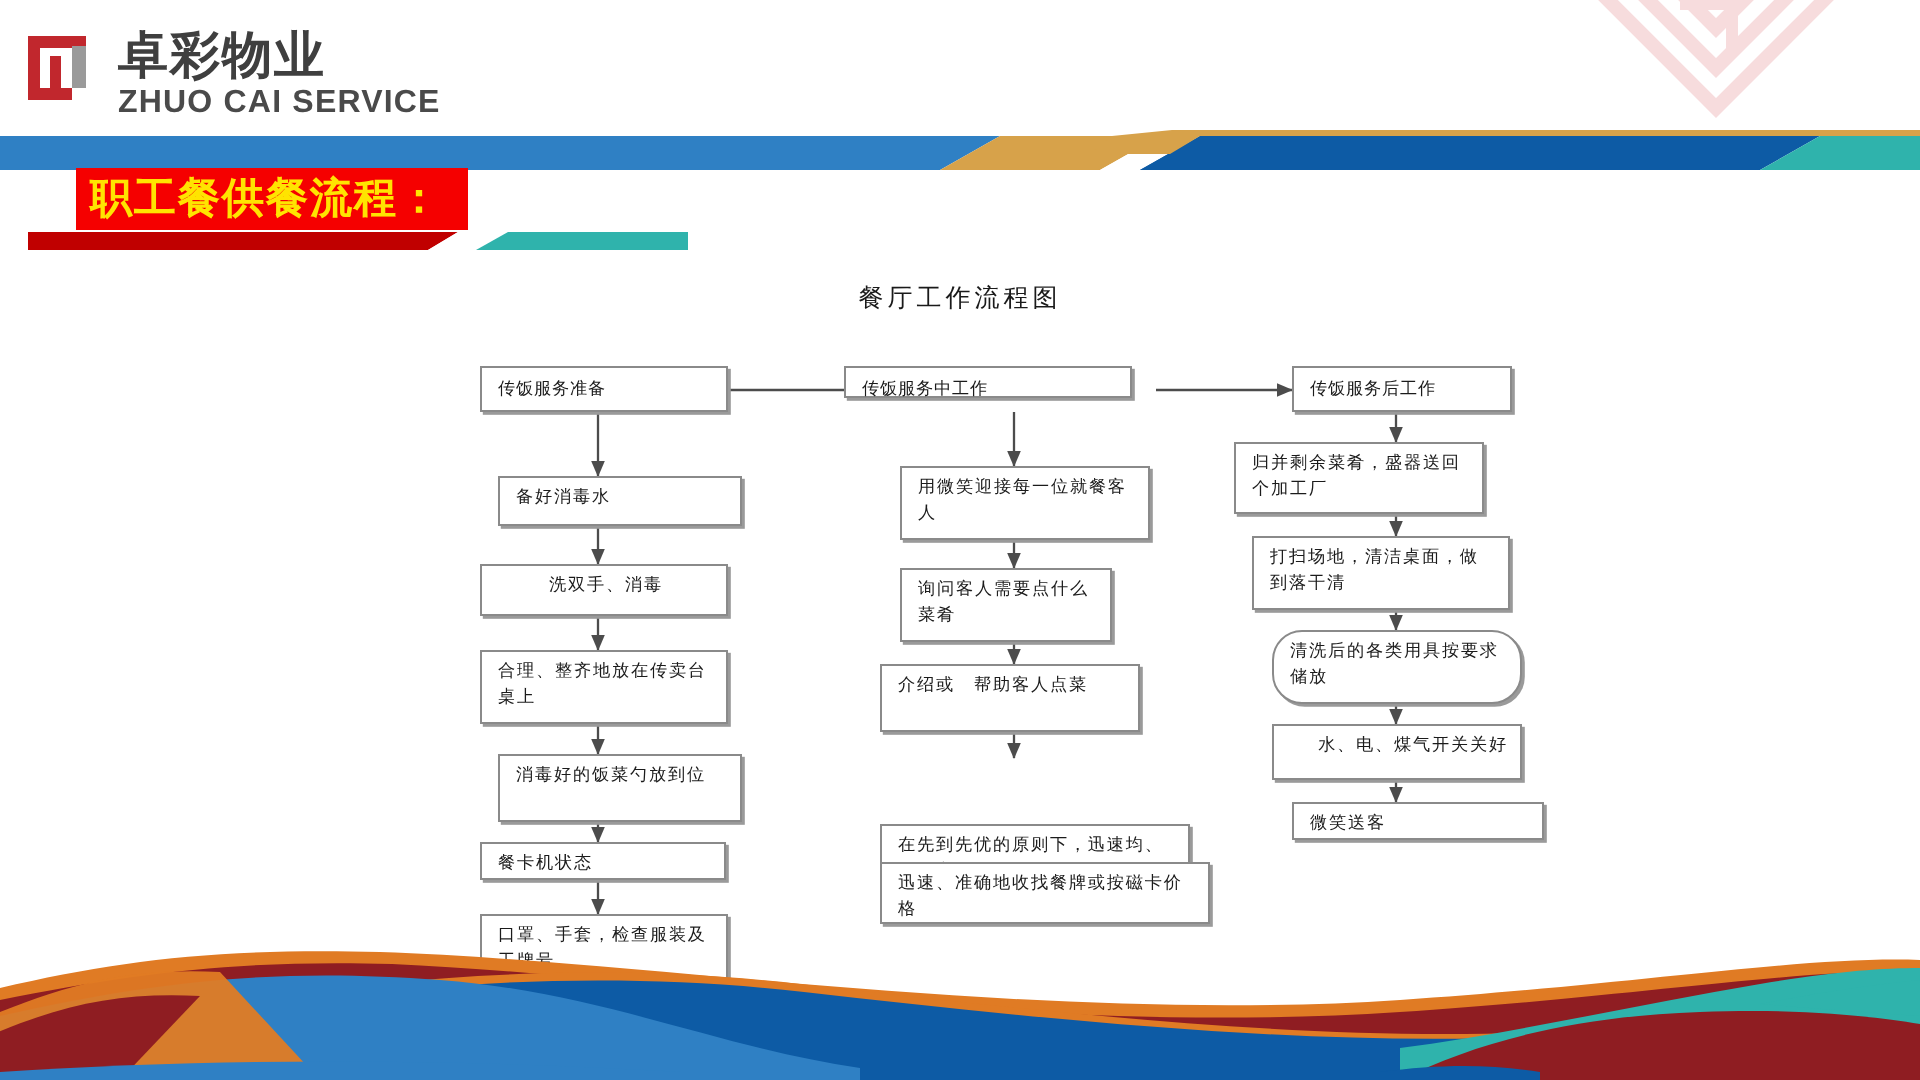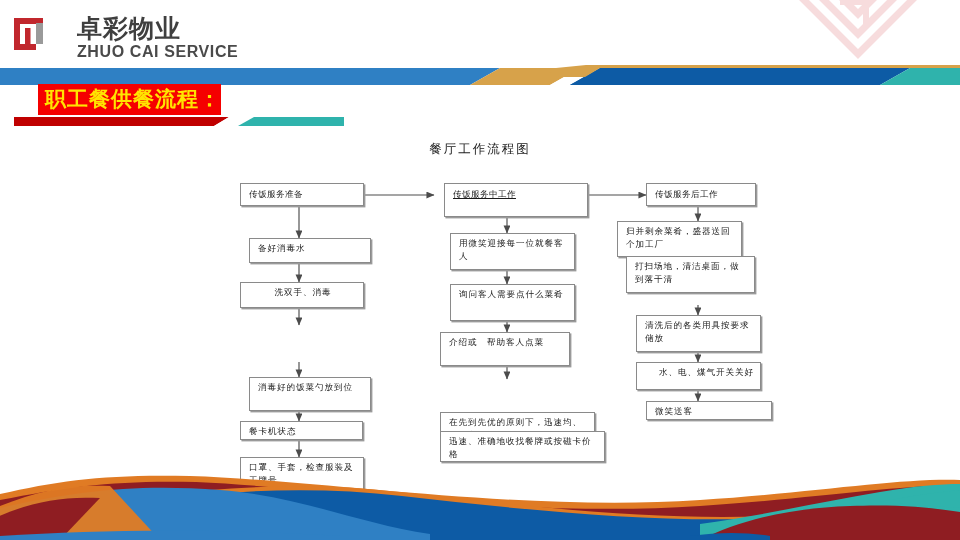--- a/index.html
+++ b/index.html
@@ -9,36 +9,36 @@
     font-family:"Liberation Serif","DejaVu Serif",serif;
     position:relative;
   }
   .slide{position:absolute;inset:0;width:960px;height:540px;overflow:hidden;background:#fff;}
 
   
   .tr-deco{position:absolute;top:-6px;right:22px;width:160px;height:70px;overflow:hidden;pointer-events:none;}
   .tr-deco svg{display:block;}
 
   
-  .logo-wrap{position:absolute;left:12px;top:16px;display:flex;align-items:flex-start;gap:27px;}
+  .logo-wrap{position:absolute;left:12px;top:16px;display:flex;align-items:flex-start;gap:9px;}
   .logo-mark{width:38px;height:36px;position:relative;flex:0 0 auto;}
   .logo-text{display:flex;flex-direction:column;line-height:1;}
   .logo-cn{font-family:"Liberation Sans","DejaVu Sans",sans-serif;font-weight:bold;font-size:25px;color:#3f3f3f;letter-spacing:1px;}
   .logo-en{font-family:"Liberation Sans","DejaVu Sans",sans-serif;font-weight:bold;font-size:16px;color:#4a4a4a;letter-spacing:0.6px;margin-top:3px;}
 
   
   .band{position:absolute;left:0;top:65px;width:960px;height:22px;}
 
   
   .title-box{
     position:absolute;left:38px;top:84px;
     background:#f50000;color:#ffe400;
     font-family:"DejaVu Sans","Liberation Sans",sans-serif;
     font-weight:bold;font-size:21px;line-height:1.25;
-    padding:2px 0 3px 7px;letter-spacing:1px;white-space:nowrap;
+    padding:2px 13px 3px 7px;letter-spacing:1px;white-space:nowrap;
   }
   .title-underbar{position:absolute;left:14px;top:112px;width:320px;height:9px;}
 
   
   .chart-title{
     position:absolute;left:0;top:141px;width:960px;text-align:center;
     font-size:12.5px;color:#1a1a1a;letter-spacing:2px;
   }
   .chart{position:absolute;left:0;top:0;width:960px;height:540px;pointer-events:none;}
 
@@ -142,35 +142,36 @@
       <path d="M698 257 V268"></path>
       <path d="M698 305 V315"></path>
       <path d="M698 352 V362"></path>
       <path d="M698 390 V401"></path>
     </g>
   </svg>
 
   <div class="node hdr" style="left:240px;top:183px;width:124px;height:23px;">传饭服务准备</div>
   <div class="node" style="left:249px;top:238px;width:122px;height:25px;">备好消毒水</div>
   <div class="node" style="left:240px;top:282px;width:124px;height:26px;text-align:center;">洗双手、消毒</div>
+  <div class="node" style="left:240px;top:325px;width:124px;height:37px;">合理、整齐地放在传卖台桌上</div>
   <div class="node" style="left:249px;top:377px;width:122px;height:34px;">消毒好的饭菜勺放到位</div>
   <div class="node" style="left:240px;top:421px;width:123px;height:19px;">餐卡机状态</div>
   <div class="node" style="left:240px;top:457px;width:124px;height:35px;">口罩、手套，检查服装及工牌号</div>
 
-  <div class="node hdr" style="left:444px;top:183px;width:144px;height:34px;text-decoration:underline;">传饭服务中工作</div>
+  <div class="node hdr" style="left:422px;top:183px;width:144px;height:16px;">传饭服务中工作</div>
   <div class="node" style="left:450px;top:233px;width:125px;height:37px;">用微笑迎接每一位就餐客人</div>
-  <div class="node" style="left:450px;top:284px;width:125px;height:37px;">询问客人需要点什么菜肴</div>
+  <div class="node" style="left:450px;top:284px;width:106px;height:37px;">询问客人需要点什么菜肴</div>
   <div class="node" style="left:440px;top:332px;width:130px;height:34px;">介绍或　帮助客人点菜</div>
   <div class="node" style="left:440px;top:379px;width:155px;height:39px;margin-top:33px;">在先到先优的原则下，迅速均、同时心算价格匀的为员工打菜</div>
   <div class="node" style="left:440px;top:431px;width:165px;height:31px;">迅速、准确地收找餐牌或按磁卡价格</div>
 
   <div class="node hdr" style="left:646px;top:183px;width:110px;height:23px;">传饭服务后工作</div>
   <div class="node" style="left:617px;top:221px;width:125px;height:36px;">归并剩余菜肴，盛器送回个加工厂</div>
-  <div class="node" style="left:626px;top:256px;width:129px;height:37px;">打扫场地，清洁桌面，做到落干清</div>
-  <div class="node" style="left:636px;top:315px;width:125px;height:37px;">清洗后的各类用具按要求储放</div>
+  <div class="node" style="left:626px;top:268px;width:129px;height:37px;">打扫场地，清洁桌面，做到落干清</div>
+  <div class="node" style="left:636px;top:315px;width:125px;height:37px;border-radius:15px;">清洗后的各类用具按要求储放</div>
   <div class="node" style="left:636px;top:362px;width:125px;height:28px;text-align:right;">水、电、煤气开关关好</div>
   <div class="node" style="left:646px;top:401px;width:126px;height:19px;">微笑送客</div>
 
   <div class="bottom-deco">
     <svg width="960" height="90" viewBox="0 0 960 90" preserveAspectRatio="none">
       <path d="M0,44 C60,30 110,24 190,26 C320,30 520,62 700,50 C820,42 900,28 960,30 L960,90 L0,90 Z" fill="#e07b24"></path>
       <path d="M0,50 C70,36 120,30 196,32 C330,38 520,68 700,56 C822,48 900,34 960,36 L960,90 L0,90 Z" fill="#8f1d22"></path>
       <path d="M0,72 C130,46 260,26 400,42 C540,58 700,76 820,62 C890,54 930,46 960,44 L960,90 L0,90 Z" fill="#e07b24"></path>
       <path d="M0,76 C130,50 262,30 402,46 C542,62 700,78 822,64 C890,56 930,48 960,46 L960,90 L0,90 Z" fill="#0d5ba5"></path>
       <path d="M0,58 C80,40 140,34 220,40 C300,46 360,74 430,84 L430,90 L0,90 Z" fill="#2f80c4"></path>

